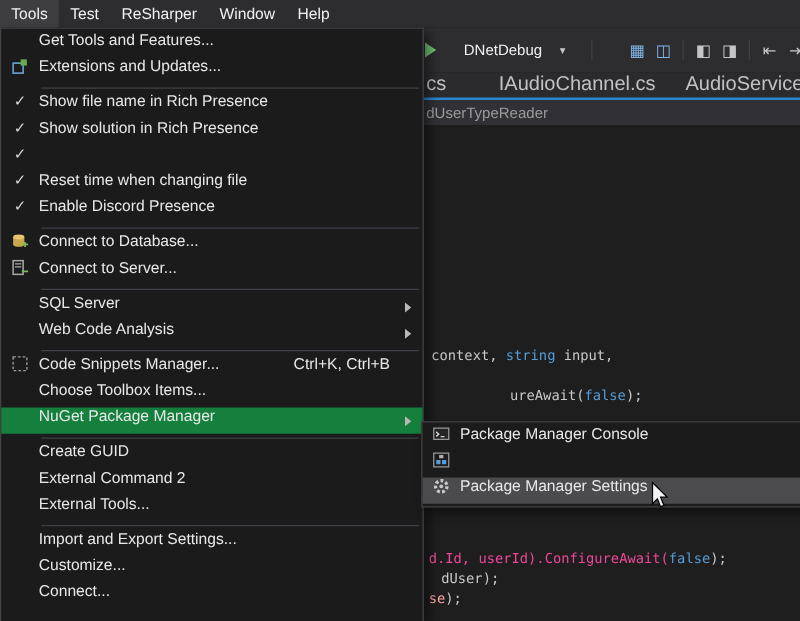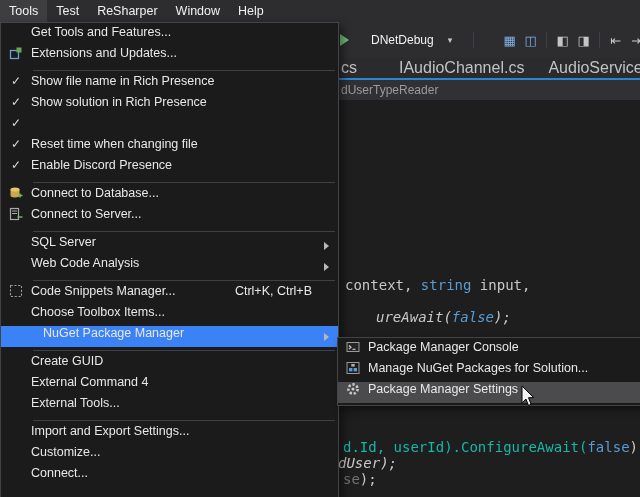--- a/index.html
+++ b/index.html
@@ -31,31 +31,31 @@
   .accent-line{position:absolute;left:0;top:78px;right:0;height:2px;z-index:1;}
 
   
   .navbar{position:absolute;left:0;top:80px;right:0;height:20px;background:#313135;z-index:1;}
   .navbar .crumb{position:absolute;left:341px;top:3px;font-size:12px;color:#9b9b9b;}
 
   
   .editor-bg{position:absolute;left:0;top:100px;right:0;bottom:0;background:#1e1e1e;z-index:0;}
   .code-layer{position:absolute;inset:0;z-index:2;pointer-events:none;}
   .code-line{position:absolute;font-family:"DejaVu Sans Mono","Liberation Mono",monospace;
-             font-size:14px;white-space:pre;line-height:14px;}
+             font-size:11px;white-space:pre;line-height:14px;}
 
   
   .menu-popup{position:absolute;left:0;top:22px;width:337px;bottom:0;background:#1b1b1c;
               border:1px solid #434346;border-bottom:none;box-shadow:4px 4px 8px rgba(0,0,0,.45);
               z-index:10;padding-top:2px;font-size:12.5px;color:#e8e8e8;}
   .submenu{position:absolute;left:337px;top:337px;width:303px;background:#1b1b1c;
            border:1px solid #434346;box-shadow:4px 4px 8px rgba(0,0,0,.45);
            z-index:11;padding:2px 0;font-size:12.5px;color:#e8e8e8;}
   .menu-item{height:21px;display:flex;align-items:flex-start;position:relative;cursor:default;}
-  .menu-item.parent-open{background:#3b82f6;padding-left:12px;}
+  .menu-item.parent-open{background:#15803d;}
   .menu-item.hovered{background:#4b4b4e;}
   .mi-icon{flex:0 0 30px;display:flex;align-items:center;justify-content:center;}
   .mi-icon svg{display:block;}
   .check{color:#d8d8d8;font-size:12px;}
   .mi-label{white-space:nowrap;}
   .mi-shortcut{margin-left:auto;padding-right:26px;white-space:nowrap;}
   .mi-arrow{position:absolute;right:9px;top:50%;margin-top:-4px;width:0;height:0;
             border-left:5px solid #b8b8b8;border-top:4px solid transparent;border-bottom:4px solid transparent;}
   .menu-sep{height:1px;background:#3f3f46;margin:3px 3px 3px 32px;}
 
@@ -111,24 +111,24 @@
   </div>
   <div class="accent-line" style="background: rgb(42, 134, 211);"></div>
 
   <div class="navbar">
     <span class="crumb">dUserTypeReader</span>
   </div>
 
   <div class="editor-bg"></div>
   <div class="code-layer">
       <div class="code-line" style="left: 345px; top: 278px;"><span style="color: rgb(200, 200, 200);">context, </span><span style="color: rgb(86, 156, 214);">string</span><span style="color: rgb(200, 200, 200);"> input,</span></div>
-      <div class="code-line" style="left: 376px; top: 310px; font-style: italic;"><span style="color: rgb(200, 200, 200);">ureAwait(</span><span style="color: rgb(86, 156, 214);">false</span><span style="color: rgb(200, 200, 200);">);</span></div>
-      <div class="code-line" style="left: 343px; top: 440px;"><span style="color: #14b8a6;">d.Id, userId).ConfigureAwait(</span><span style="color: rgb(86, 156, 214);">false</span><span style="color: rgb(200, 200, 200);">);</span></div>
-      <div class="code-line" style="left: 338px; top: 456px; font-style: italic;"><span style="color: rgb(200, 200, 200);">dUser);</span></div>
-      <div class="code-line" style="left: 343px; top: 472px;"><span style="color: #737373;">se</span><span style="color: rgb(200, 200, 200);">);</span></div>
+      <div class="code-line" style="left: 408px; top: 310px;"><span style="color: rgb(200, 200, 200);">ureAwait(</span><span style="color: rgb(86, 156, 214);">false</span><span style="color: rgb(200, 200, 200);">);</span></div>
+      <div class="code-line" style="left: 343px; top: 440px;"><span style="color: #ec4899;">d.Id, userId).ConfigureAwait(</span><span style="color: rgb(86, 156, 214);">false</span><span style="color: rgb(200, 200, 200);">);</span></div>
+      <div class="code-line" style="left: 353px; top: 456px;"><span style="color: rgb(200, 200, 200);">dUser);</span></div>
+      <div class="code-line" style="left: 343px; top: 472px;"><span style="color: #fca5a5;">se</span><span style="color: rgb(200, 200, 200);">);</span></div>
     </div>
 
   <div class="menu-popup">
       <div class="menu-item">
         <span class="mi-icon"></span>
         <span class="mi-label">Get Tools and Features...</span>
       </div>
       <div class="menu-item">
         <span class="mi-icon">
           <svg width="14" height="14" viewBox="0 0 14 14">
@@ -220,21 +220,21 @@
         <span class="mi-label">NuGet Package Manager</span>
         <span class="mi-arrow"></span>
       </div>
       <div class="menu-sep"></div>
       <div class="menu-item">
         <span class="mi-icon"></span>
         <span class="mi-label">Create GUID</span>
       </div>
       <div class="menu-item">
         <span class="mi-icon"></span>
-        <span class="mi-label">External Command 4</span>
+        <span class="mi-label">External Command 2</span>
       </div>
       <div class="menu-item">
         <span class="mi-icon"></span>
         <span class="mi-label">External Tools...</span>
       </div>
       <div class="menu-sep"></div>
       <div class="menu-item">
         <span class="mi-icon"></span>
         <span class="mi-label">Import and Export Settings...</span>
       </div>
@@ -260,21 +260,20 @@
       </div>
       <div class="menu-item">
         <span class="mi-icon">
           <svg width="14" height="14" viewBox="0 0 14 14">
             <rect x="1" y="1.5" width="12" height="11" fill="none" stroke="#9a9a9a" stroke-width="1"></rect>
             <rect x="3" y="7" width="3.4" height="3.4" fill="#5b9bd5"></rect>
             <rect x="7.6" y="7" width="3.4" height="3.4" fill="#5b9bd5"></rect>
             <rect x="5.3" y="3" width="3.4" height="2.6" fill="#b0b0b0"></rect>
           </svg>
         </span>
-        <span class="mi-label">Manage NuGet Packages for Solution...</span>
       </div>
       <div class="menu-item hovered">
         <span class="mi-icon">
           <svg width="14" height="14" viewBox="0 0 14 14">
             <circle cx="7" cy="7" r="4.6" fill="none" stroke="#c8c8c8" stroke-width="2.6" stroke-dasharray="2.3 1.8"></circle>
             <circle cx="7" cy="7" r="1.5" fill="#c8c8c8"></circle>
           </svg>
         </span>
         <span class="mi-label">Package Manager Settings</span>
       </div>

